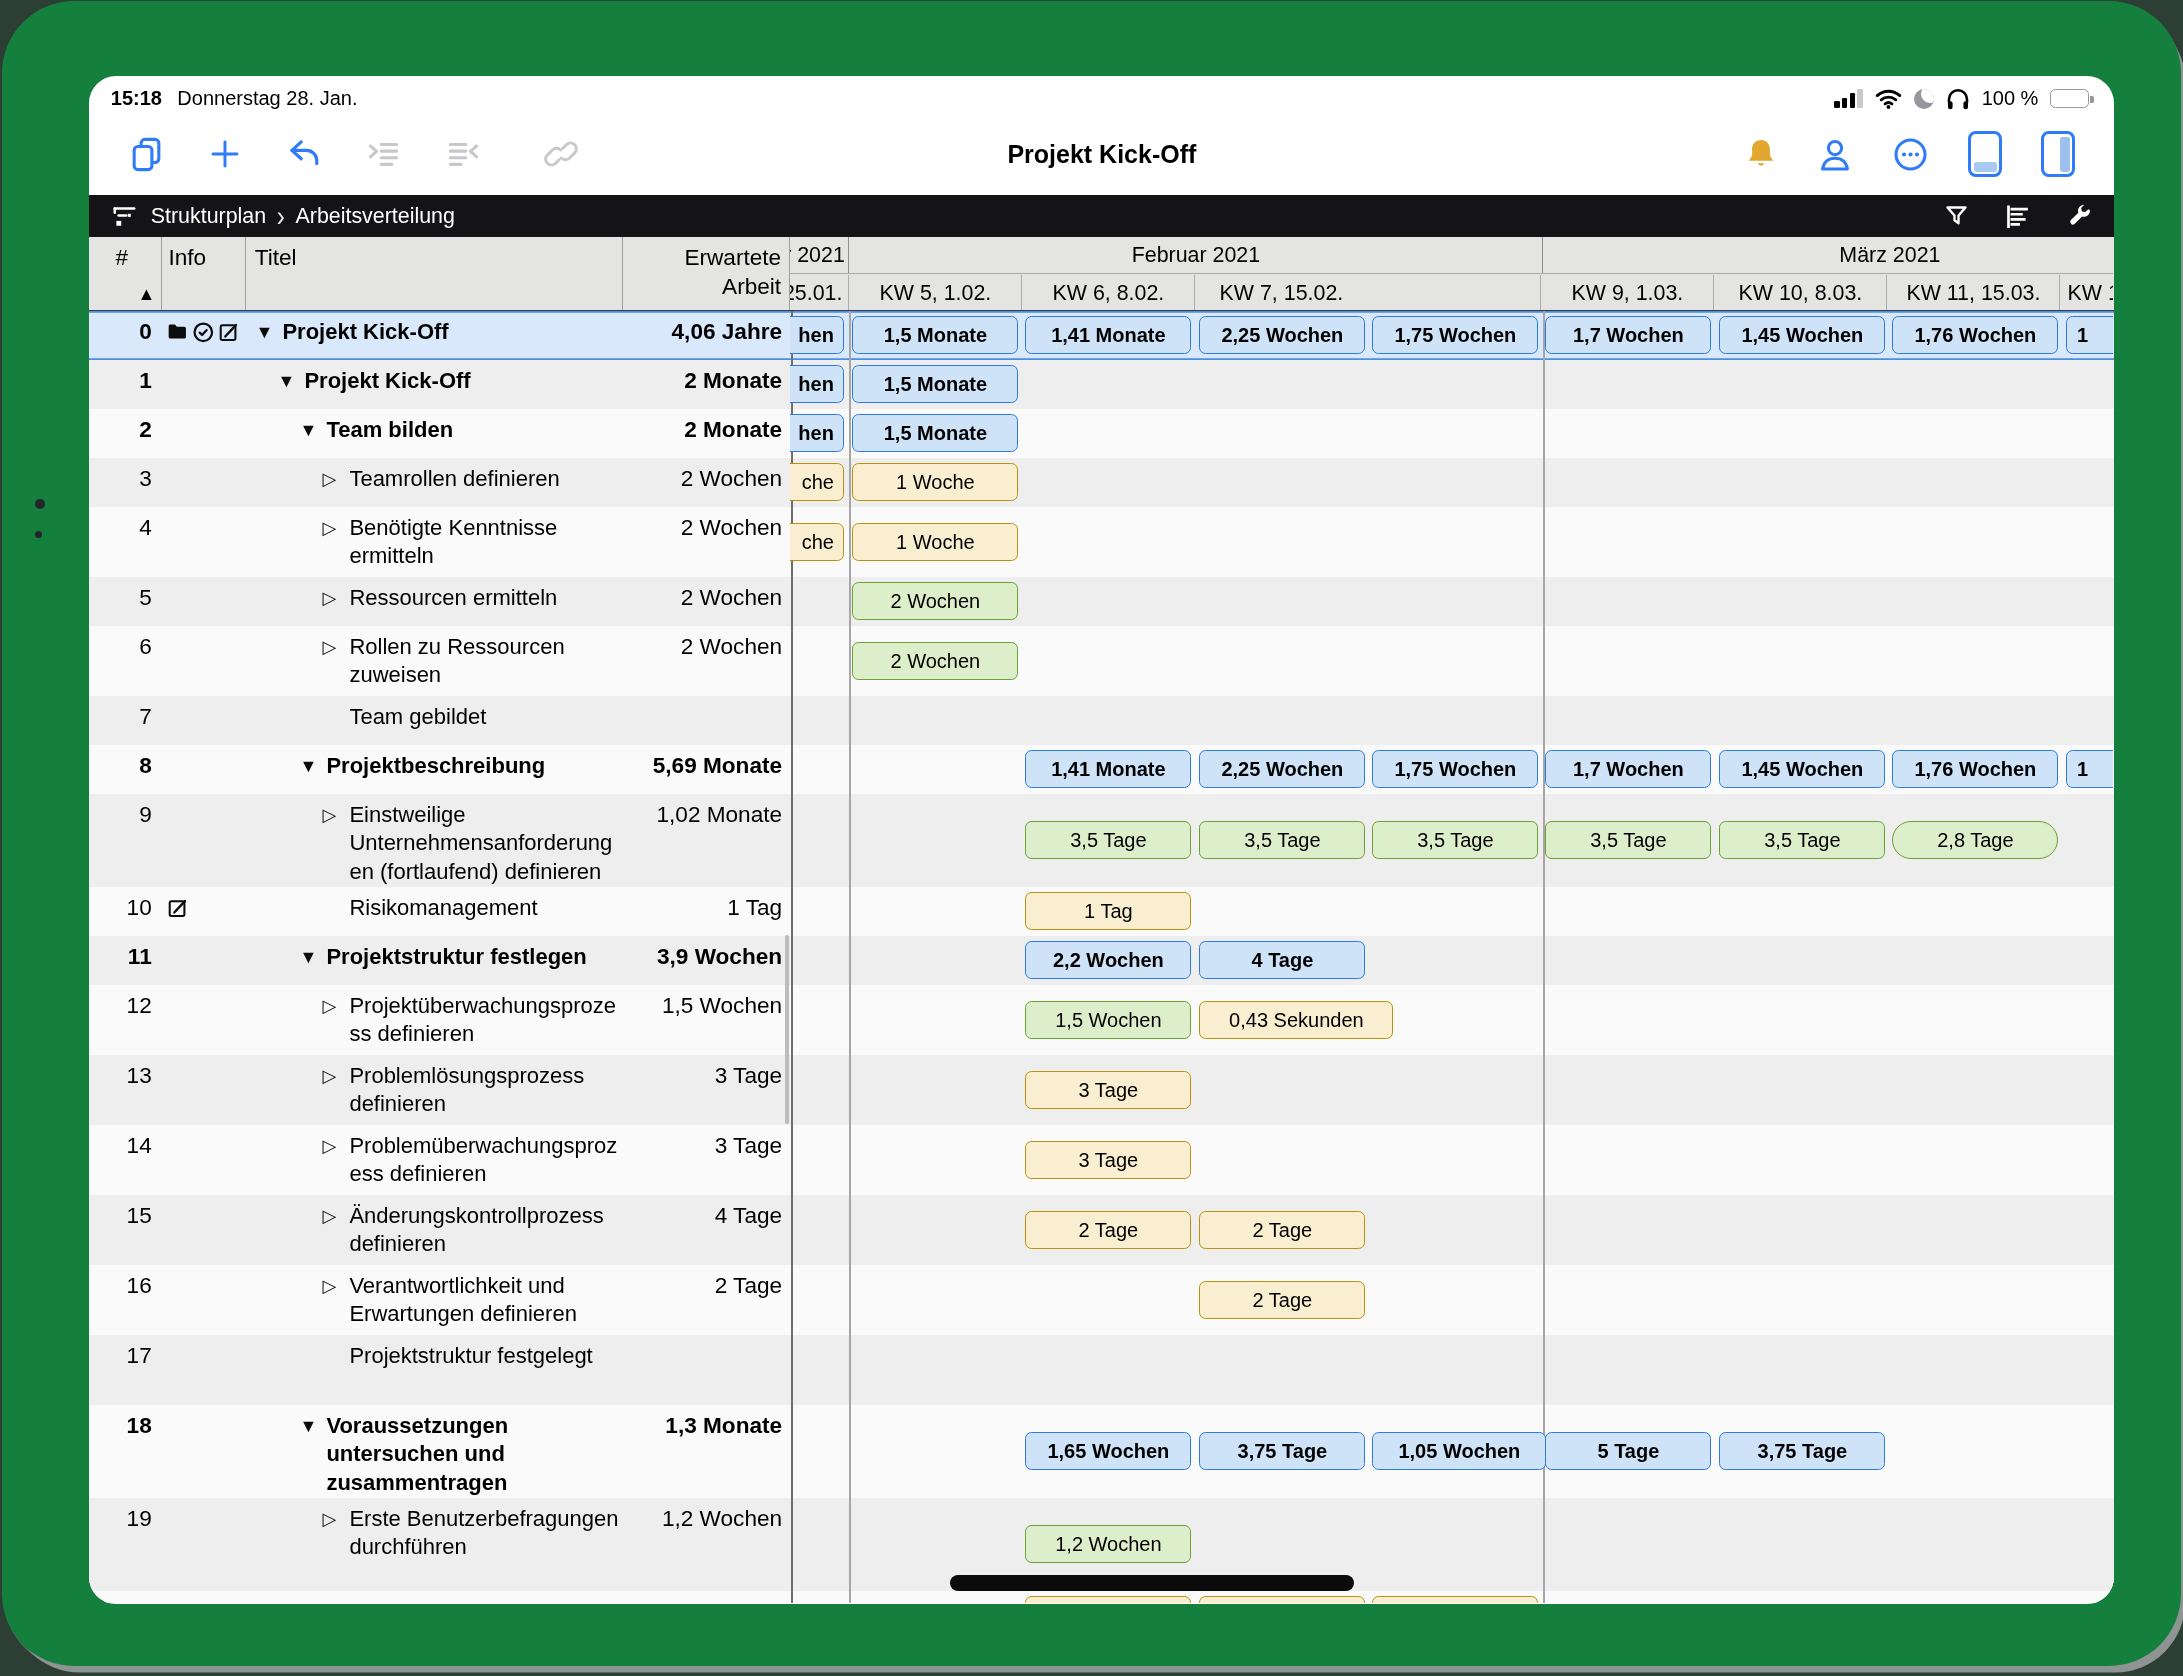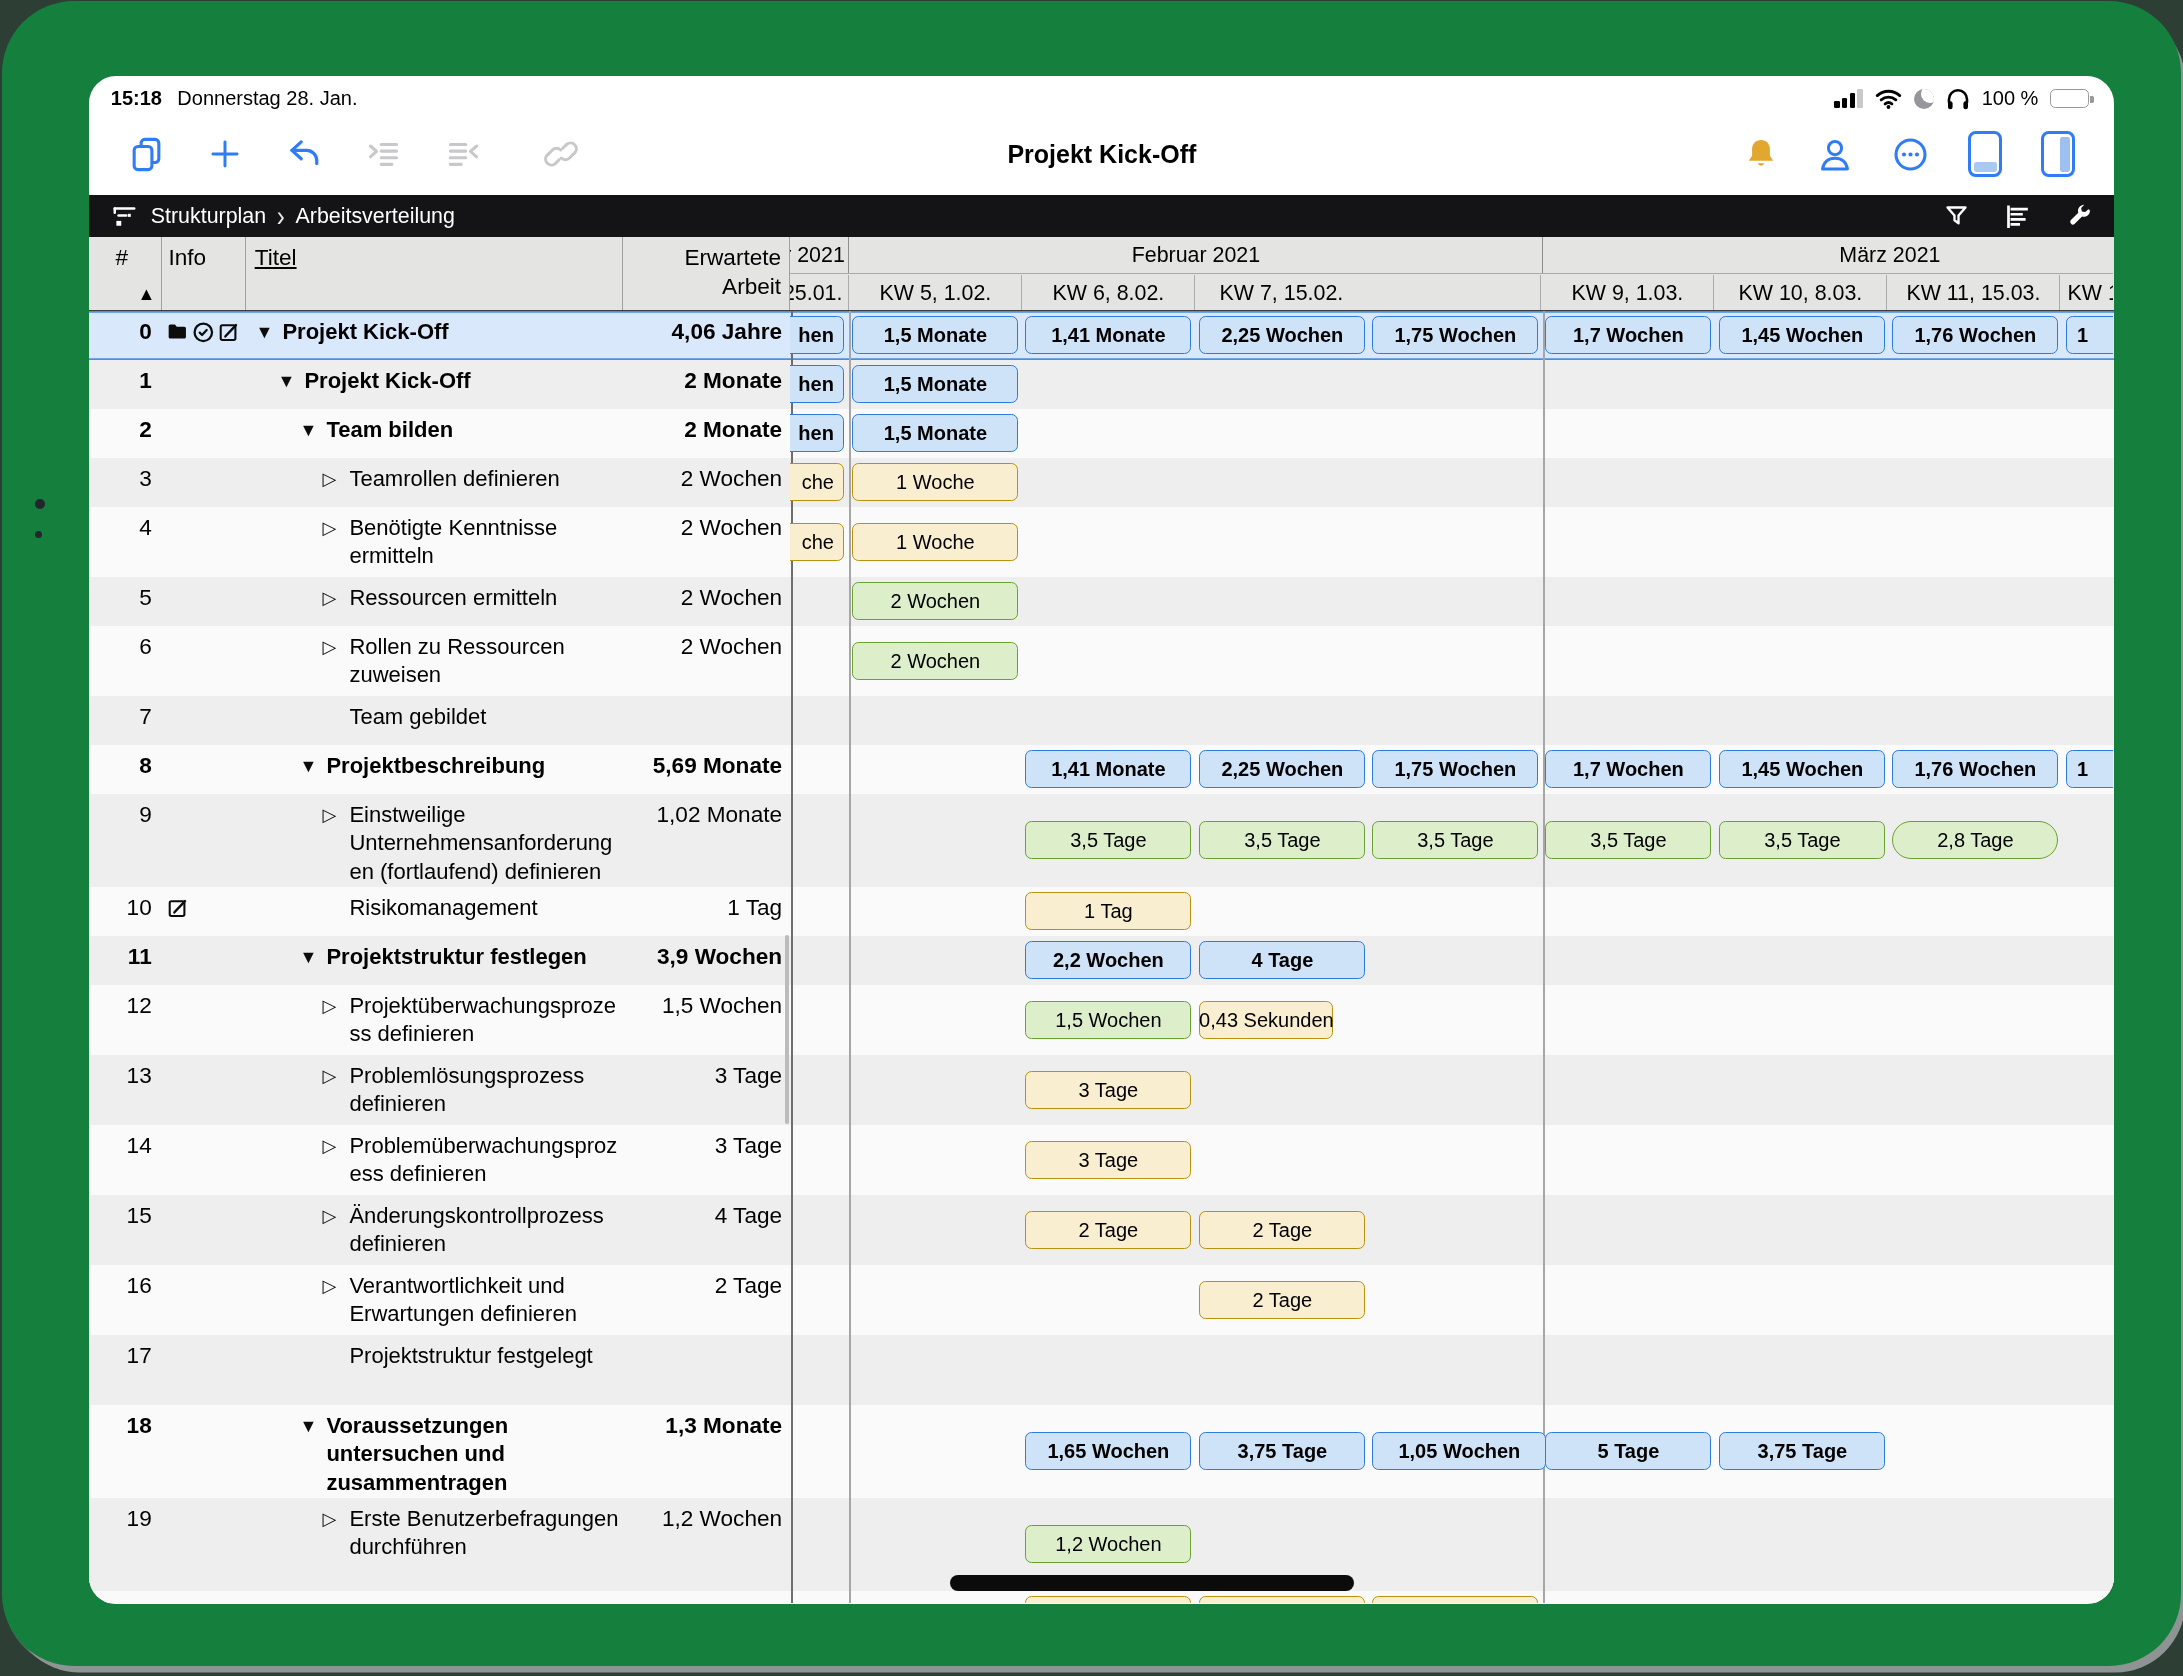--- a/index.html
+++ b/index.html
@@ -48,21 +48,21 @@
   
   .navbar { height:42px; background:#141416; display:flex; align-items:center; padding:0 21.4px; gap:13px; }
   .nav-text { color:#fff; font-size:21.4px; display:flex; align-items:center; gap:10.7px; }
   .nav-chev { font-size:24px; color:#e8e8e8; transform:scaleY(1.25); font-weight:normal; }
   .nav-right { margin-left:auto; display:flex; align-items:center; gap:34px; }
   
   .grid-header { position:relative; height:74px; background:#e4e4e3; border-bottom:1.8px solid #3e3e3e; display:flex; }
   .hcol { position:relative; border-right:1.2px solid #9f9f9f; font-size:22.6px; color:#000; }
   .hcol-num   { width:73px; }
   .hcol-info  { width:84px; padding:8.3px 0 0 6px; }
-  .hcol-title { width:377px; padding:8.3px 0 0 8.3px;text-decoration:underline; }
+  .hcol-title { width:377px; padding:8.3px 0 0 8.3px; }
   .hcol-work  { width:167px; padding:7.1px 8.3px 0 0; text-align:right; line-height:1.25; }
   .hcol-num .hash { position:absolute; left:26px; top:8.3px; }
   .hcol-num .sort { position:absolute; left:48px; bottom:4.8px; font-size:18px; }
   .tl-header { position:relative; width:1323px; overflow:hidden; }
   .tl-months, .tl-weeks { position:absolute; left:0; display:flex; }
   .tl-months { top:0; height:37px; border-bottom:1.2px solid #a9a9a9; width:1446px; }
   .tl-weeks  { top:38px; height:36px; width:1446px; }
   .mcell, .wcell { display:flex; align-items:center; justify-content:center; font-size:21.4px; overflow:hidden; white-space:nowrap; }
   .mcell { border-left:1.2px solid #8e8e8e; }
   .mcell:first-child { border-left:none; justify-content:flex-end; padding-right:3.6px; }
@@ -479,21 +479,21 @@
           <div class="c-num">12</div>
           <div class="c-info"></div>
           <div class="c-title">
             <span style="flex: 0 0 auto; width: 76px;"></span>
             <span class="arrow">▷</span>
             <span class="ttext">Projektüberwachungsprozess definieren</span>
           </div>
           <div class="c-work">1,5 Wochen</div>
           <div class="c-tl">
             <div class="bar green" style="left: 235px; width: 166px; top: 16px;">1,5 Wochen</div>
-            <div class="bar orange" style="left: 409px; width: 134px; top: 16px; text-align: center;">0,43 Sekunden</div>
+            <div class="bar orange" style="left: 409px; width: 194px; top: 16px; text-align: center;">0,43 Sekunden</div>
           </div>
         </div>
         <div class="row odd" style="height: 70px;">
           <div class="c-num">13</div>
           <div class="c-info"></div>
           <div class="c-title">
             <span style="flex: 0 0 auto; width: 76px;"></span>
             <span class="arrow">▷</span>
             <span class="ttext">Problemlösungsprozess definieren</span>
           </div>

